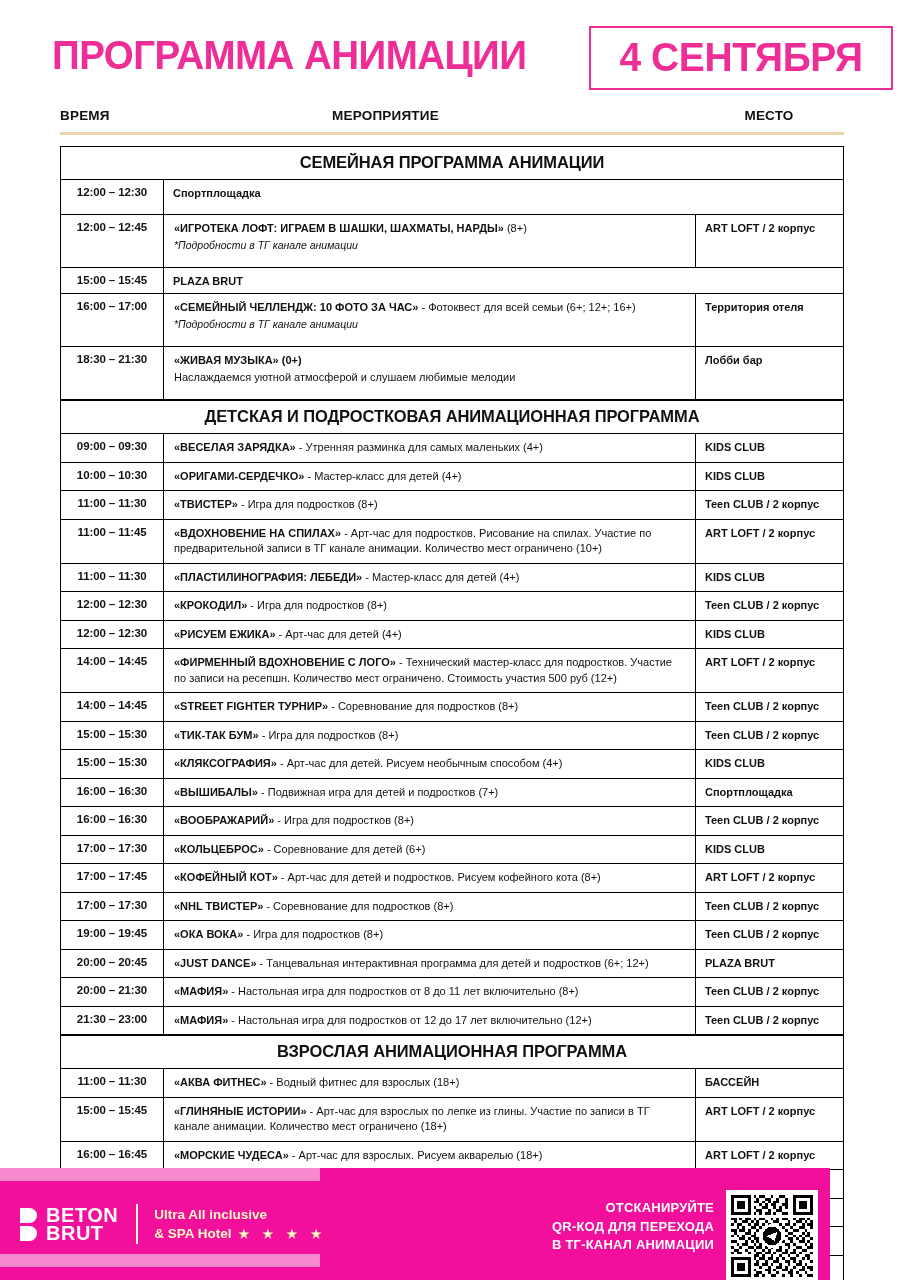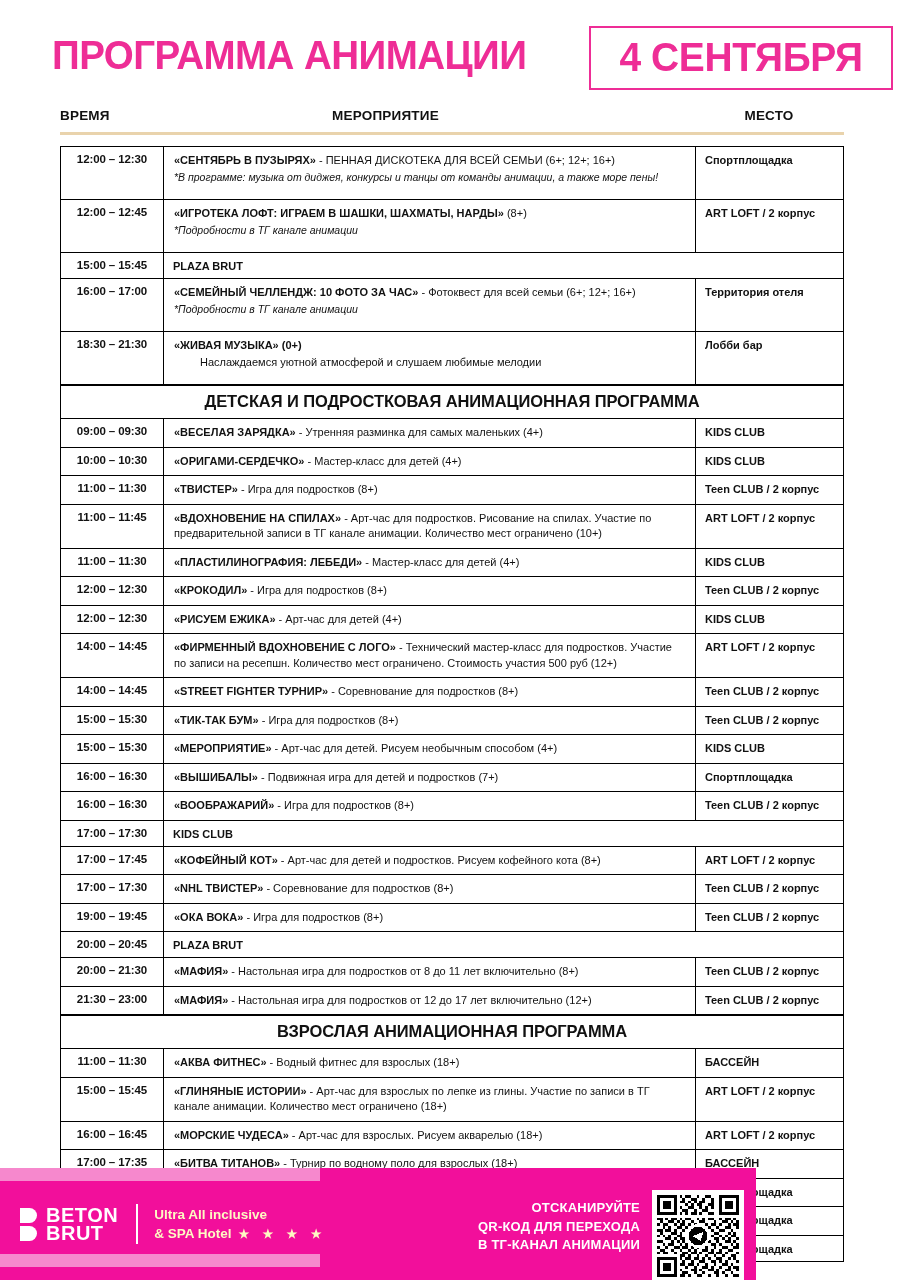--- a/index.html
+++ b/index.html
@@ -128,34 +128,33 @@
     font-style: italic;
     font-weight: 400;
     font-size: 10.5px;
     margin-top: 1px;
   }
   .ev-note-bold {
     display: block;
     font-weight: 400;
     font-size: 11px;
     margin-top: 1px;
-    margin-left: 26px;
   }
 
   
   .row.tall .cell-time,
   .row.tall .cell-event,
   .row.tall .cell-place { padding-bottom: 14px; }
 
   
   .footer {
     position: absolute;
     left: 0;
     bottom: 0;
-    width: 756px;
+    width: 830px;
     height: 112px;
     background: #f20f9b;
     overflow: hidden;
   }
   .zigzag {
     position: absolute;
     left: 0;
     width: 320px;
     height: 26px;
     background-image:
@@ -243,24 +242,24 @@
 </div>
 
 <div class="col-headers">
   <div class="ch-time">ВРЕМЯ</div>
   <div class="ch-event">МЕРОПРИЯТИЕ</div>
   <div class="ch-place">МЕСТО</div>
 </div>
 <div class="gold-rule"></div>
 
 <div class="schedule" id="schedule">
+    <div class="section-head first">СЕМЕЙНАЯ ПРОГРАММА АНИМАЦИИ</div>
     <div class="rows">
       <div class="row tall">
         <div class="cell-time">12:00 – 12:30</div>
-        <div class="cell-event"><span class="ev-title">«СЕНТЯБРЬ В ПУЗЫРЯХ»</span><span class="ev-desc"> - ПЕННАЯ ДИСКОТЕКА ДЛЯ ВСЕЙ СЕМЬИ (6+; 12+; 16+)</span><span class="ev-note">*В программе: музыка от диджея, конкурсы и танцы от команды анимации, а также море пены!</span></div>
         <div class="cell-place">Спортплощадка</div>
       </div>
       <div class="row tall">
         <div class="cell-time">12:00 – 12:45</div>
         <div class="cell-event"><span class="ev-title">«ИГРОТЕКА ЛОФТ: ИГРАЕМ В ШАШКИ, ШАХМАТЫ, НАРДЫ»</span><span class="ev-desc"> (8+)</span><span class="ev-note">*Подробности в ТГ канале анимации</span></div>
         <div class="cell-place">ART LOFT / 2 корпус</div>
       </div>
       <div class="row">
         <div class="cell-time">15:00 – 15:45</div>
         <div class="cell-place">PLAZA BRUT</div>
@@ -323,54 +322,56 @@
         <div class="cell-event"><span class="ev-title">«STREET FIGHTER ТУРНИР»</span><span class="ev-desc"> - Соревнование для подростков (8+)</span></div>
         <div class="cell-place">Teen CLUB / 2 корпус</div>
       </div>
       <div class="row">
         <div class="cell-time">15:00 – 15:30</div>
         <div class="cell-event"><span class="ev-title">«ТИК-ТАК БУМ»</span><span class="ev-desc"> - Игра для подростков (8+)</span></div>
         <div class="cell-place">Teen CLUB / 2 корпус</div>
       </div>
       <div class="row">
         <div class="cell-time">15:00 – 15:30</div>
-        <div class="cell-event"><span class="ev-title">«МЕРОПРИЯТИЕ»</span><span class="ev-desc"> - Арт-час для детей. Рисуем необычным способом (4+)</span></div>
+        <div class="cell-event"><span class="ev-title">«КЛЯКСОГРАФИЯ»</span><span class="ev-desc"> - Арт-час для детей. Рисуем необычным способом (4+)</span></div>
         <div class="cell-place">KIDS CLUB</div>
       </div>
       <div class="row">
         <div class="cell-time">16:00 – 16:30</div>
         <div class="cell-event"><span class="ev-title">«ВЫШИБАЛЫ»</span><span class="ev-desc"> - Подвижная игра для детей и подростков (7+)</span></div>
         <div class="cell-place">Спортплощадка</div>
       </div>
       <div class="row">
         <div class="cell-time">16:00 – 16:30</div>
         <div class="cell-event"><span class="ev-title">«ВООБРАЖАРИЙ»</span><span class="ev-desc"> - Игра для подростков (8+)</span></div>
         <div class="cell-place">Teen CLUB / 2 корпус</div>
       </div>
       <div class="row">
         <div class="cell-time">17:00 – 17:30</div>
+        <div class="cell-event"><span class="ev-title">«КОЛЬЦЕБРОС»</span><span class="ev-desc"> - Соревнование для детей (6+)</span></div>
         <div class="cell-place">KIDS CLUB</div>
       </div>
       <div class="row">
         <div class="cell-time">17:00 – 17:45</div>
         <div class="cell-event"><span class="ev-title">«КОФЕЙНЫЙ КОТ»</span><span class="ev-desc"> - Арт-час для детей и подростков. Рисуем кофейного кота (8+)</span></div>
         <div class="cell-place">ART LOFT / 2 корпус</div>
       </div>
       <div class="row">
         <div class="cell-time">17:00 – 17:30</div>
         <div class="cell-event"><span class="ev-title">«NHL ТВИСТЕР»</span><span class="ev-desc"> - Соревнование для подростков (8+)</span></div>
         <div class="cell-place">Teen CLUB / 2 корпус</div>
       </div>
       <div class="row">
         <div class="cell-time">19:00 – 19:45</div>
         <div class="cell-event"><span class="ev-title">«ОКА ВОКА»</span><span class="ev-desc"> - Игра для подростков (8+)</span></div>
         <div class="cell-place">Teen CLUB / 2 корпус</div>
       </div>
       <div class="row">
         <div class="cell-time">20:00 – 20:45</div>
+        <div class="cell-event"><span class="ev-title">«JUST DANCE»</span><span class="ev-desc"> - Танцевальная интерактивная программа для детей и подростков (6+; 12+)</span></div>
         <div class="cell-place">PLAZA BRUT</div>
       </div>
       <div class="row">
         <div class="cell-time">20:00 – 21:30</div>
         <div class="cell-event"><span class="ev-title">«МАФИЯ»</span><span class="ev-desc"> - Настольная игра для подростков от 8 до 11 лет включительно (8+)</span></div>
         <div class="cell-place">Teen CLUB / 2 корпус</div>
       </div>
       <div class="row">
         <div class="cell-time">21:30 – 23:00</div>
         <div class="cell-event"><span class="ev-title">«МАФИЯ»</span><span class="ev-desc"> - Настольная игра для подростков от 12 до 17 лет включительно (12+)</span></div>

